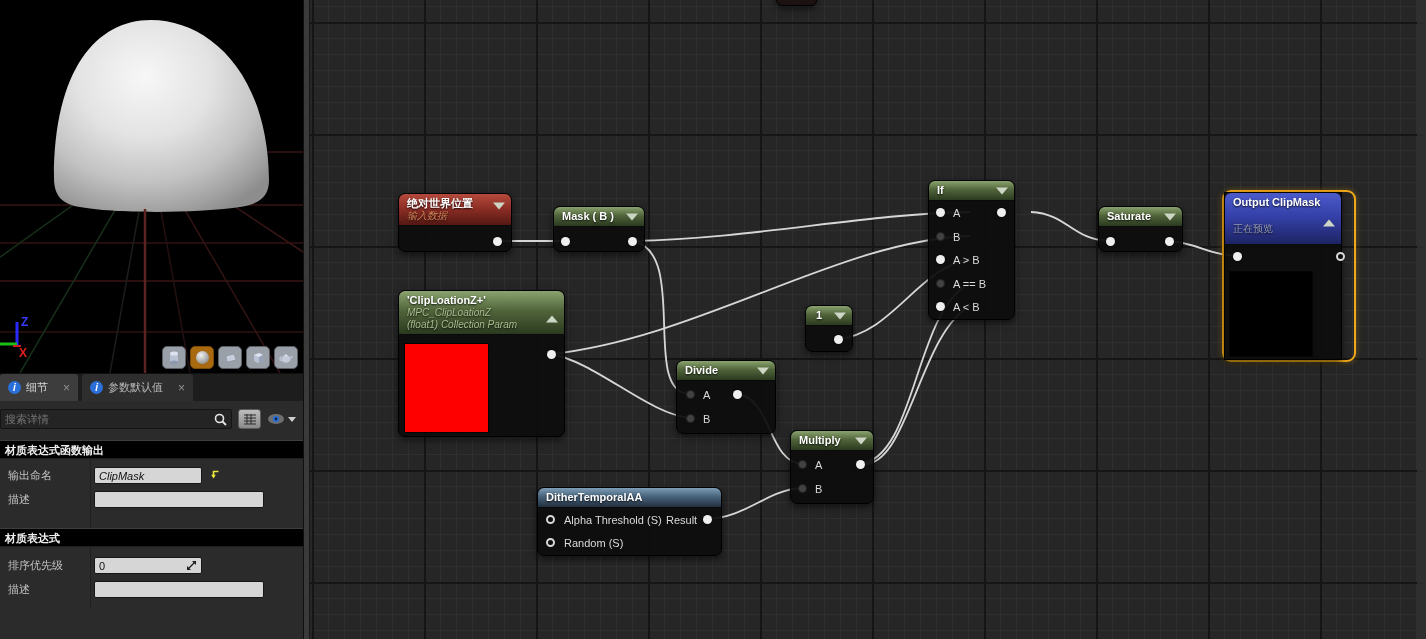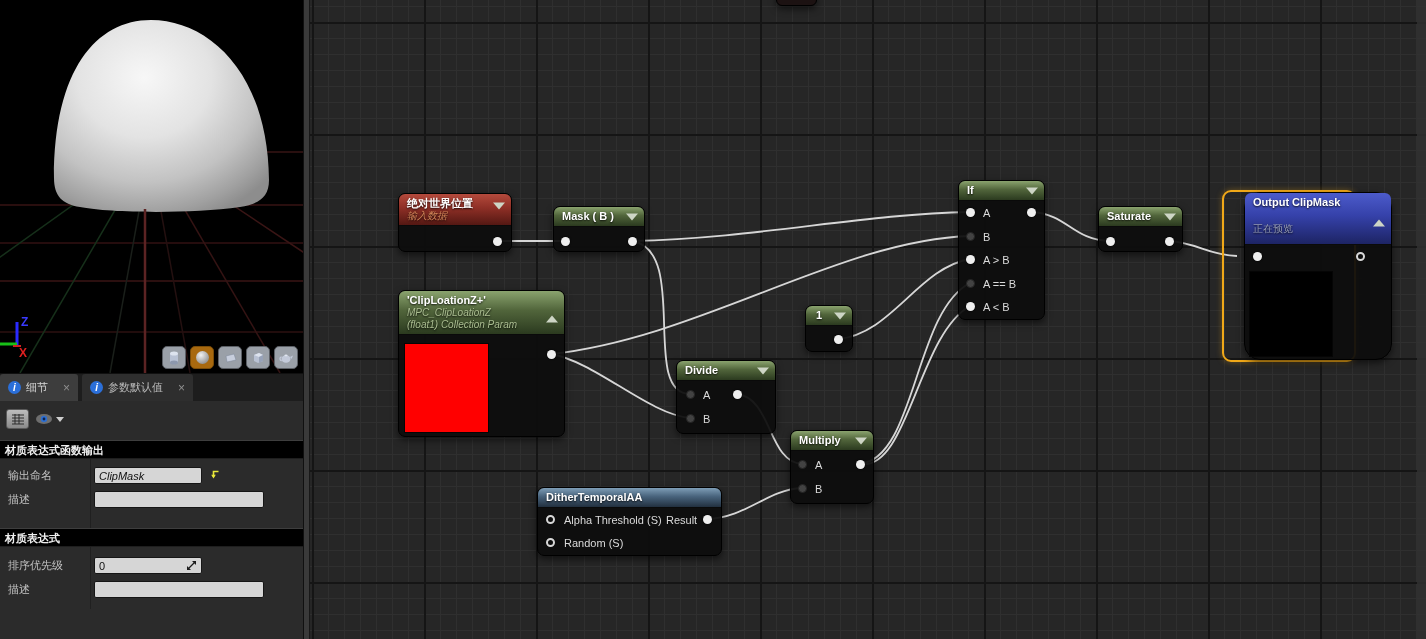--- a/index.html
+++ b/index.html
@@ -36,21 +36,21 @@
          border-left:6px solid transparent;border-right:6px solid transparent;border-top:7px solid #cdd5c5;}
   .caret.up{border-top:none;border-bottom:7px solid #cdd5c5;}
   .pin{position:absolute;width:9px;height:9px;border-radius:50%;z-index:4;}
   .pin.on{background:#efefef;box-shadow:0 0 2px #000;}
   .pin.off{background:#424242;border:1px solid #242424;}
   .pin.hollow{background:#0d0d0d;border:2px solid #d8d8d8;}
   .plabel{position:absolute;font-size:11px;color:#dadada;line-height:11px;}
   .preview-swatch{position:absolute;border:1px solid #050505;}
   #node-output-wrap{position:absolute;left:1222px;top:190px;width:134px;height:172px;
         border:2px solid #f0a818;border-radius:9px;z-index:3;box-shadow:0 0 6px rgba(240,168,24,.35);}
-  #node-output-wrap .node{left:0;top:0;width:148px;height:168px;border-radius:16px;margin-left:20px;}
+  #node-output-wrap .node{left:0;top:0;width:118px;height:168px;border-radius:0;}
 
   
   #viewport{position:absolute;left:0;top:0;width:303px;height:373px;background:#000;z-index:5;}
   #divider{position:absolute;left:303px;top:0;width:7px;height:639px;background:#3a3a3a;
            border-left:1px solid #101010;border-right:1px solid #181818;z-index:6;}
   .shapebtns{position:absolute;right:5px;bottom:4px;display:flex;gap:4px;z-index:7;}
   .sbtn{width:24px;height:23px;border-radius:5px;background:#9aa0a8;border:1px solid #5c6066;
         display:flex;align-items:center;justify-content:center;}
   .sbtn.active{background:#a8690f;border-color:#7a4c08;}
 
@@ -138,21 +138,21 @@
   </div>
 
   <div class="node" style="left:805px;top:305px;width:48px;height:47px;">
     <div class="hdr green" style="padding-left:10px;">
       <span>1</span>
       <span class="caret"></span>
     </div>
     <span class="pin on" style="left:28px;top:29px;"></span>
   </div>
 
-  <div class="node" style="left:958px;top:180px;width:87px;height:140px;">
+  <div class="node" style="left:928px;top:180px;width:87px;height:140px;">
     <div class="hdr green">
       <span>If</span>
       <span class="caret"></span>
     </div>
     <span class="pin on" style="left:7px;top:27px;"></span>
     <span class="plabel" style="left:24px;top:27px;">A</span>
     <span class="pin on" style="left:68px;top:27px;"></span>
     <span class="pin off" style="left:7px;top:51px;"></span>
     <span class="plabel" style="left:24px;top:51px;">B</span>
     <span class="pin on" style="left:7px;top:74px;"></span>
@@ -312,20 +312,27 @@
         <span class="x">×</span>
       </div>
       <div class="tab inactive">
         <span class="info-ic">i</span>
         <span>参数默认值</span>
         <span class="x">×</span>
       </div>
     </div>
 
     <div id="searchrow">
+      <div id="search-field">
+        <input type="text" placeholder="搜索详情" style="">
+        <svg width="14" height="14" style="position:absolute;right:3px;top:3px;">
+          <circle cx="5.5" cy="5.5" r="4" fill="none" stroke="#e6e6e6" stroke-width="1.6"></circle>
+          <line x1="8.5" y1="8.5" x2="12" y2="12" stroke="#e6e6e6" stroke-width="1.8"></line>
+        </svg>
+      </div>
       <div class="toolbtn">
         <svg width="14" height="12">
           <g stroke="#2c2c2c" stroke-width="1">
               <path d="M1,2 H13 M1,5 H13 M1,8 H13 M1,11 H13"></path>
               <path d="M4,1 V11 M8,1 V11"></path>
             </g>
         </svg>
       </div>
       <div class="eyewrap">
         <svg width="18" height="12">

